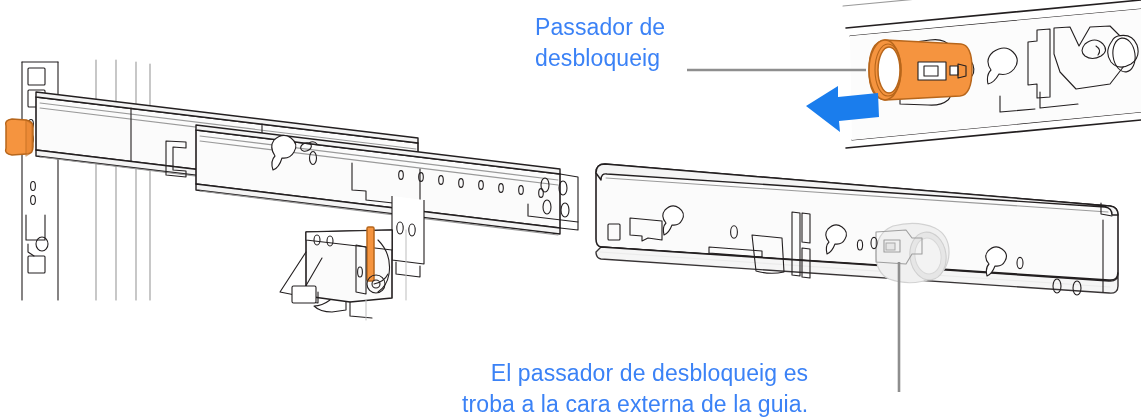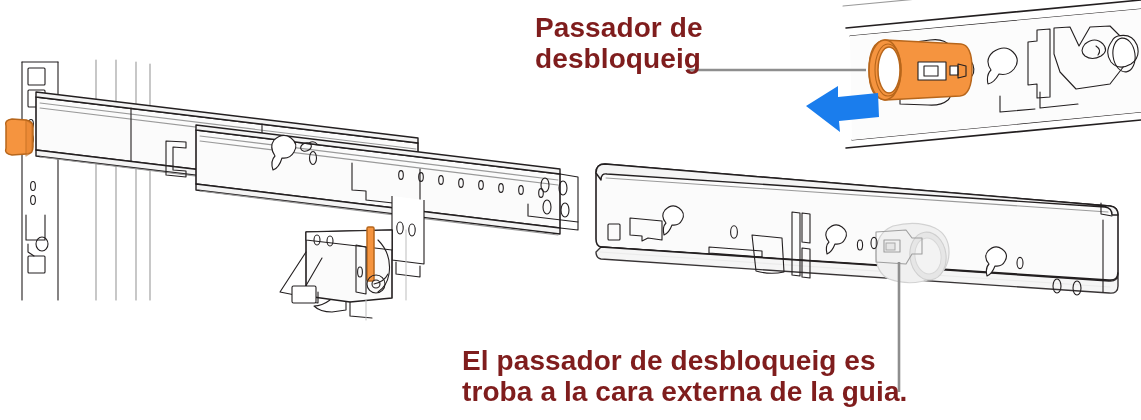--- a/index.html
+++ b/index.html
@@ -1,23 +1,23 @@
 <!DOCTYPE html>
 <html><head>
 <meta charset="utf-8">
 <style>
   html,body{margin:0;padding:0;background:#ffffff;}
   body{width:1141px;height:420px;overflow:hidden;
        font-family:"Liberation Sans","DejaVu Sans",sans-serif;}
   #stage{position:relative;width:1141px;height:420px;background:#fff;}
   #art{position:absolute;left:0;top:0;}
-  .cap{position:absolute;color:#7f1d1d;font-size:28px;line-height:31px;
-       white-space:pre-line;letter-spacing:.1px;font-weight:bold;}
+  .cap{position:absolute;color:#3b82f6;font-size:23px;line-height:31px;
+       white-space:pre-line;letter-spacing:.1px;}
   #callout-top{left:535px;top:12px;text-align:left;}
-  #callout-bottom{left:462px;top:345px;text-align:left;}
+  #callout-bottom{left:462px;top:358px;text-align:right;}
 </style>
 </head>
 <body>
 
 <div id="stage">
 
   <svg id="art" width="1141" height="420" viewBox="0 0 1141 420">
     <defs>
       <style>
         .ln{fill:none;stroke:#231f20;stroke-width:1.6;stroke-linejoin:round;stroke-linecap:round;}

